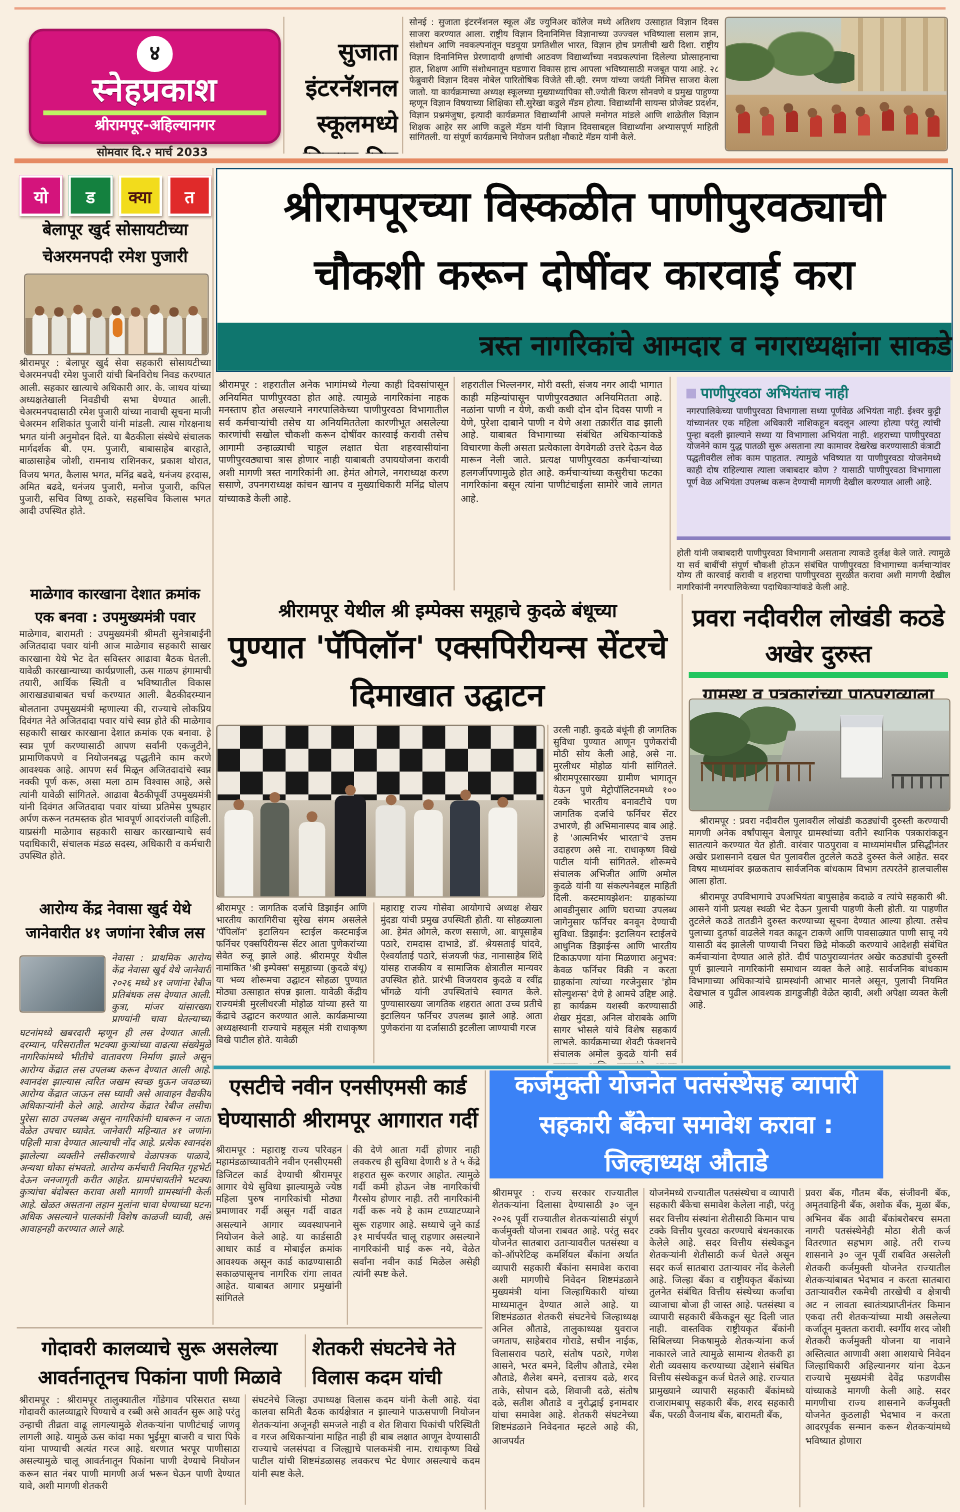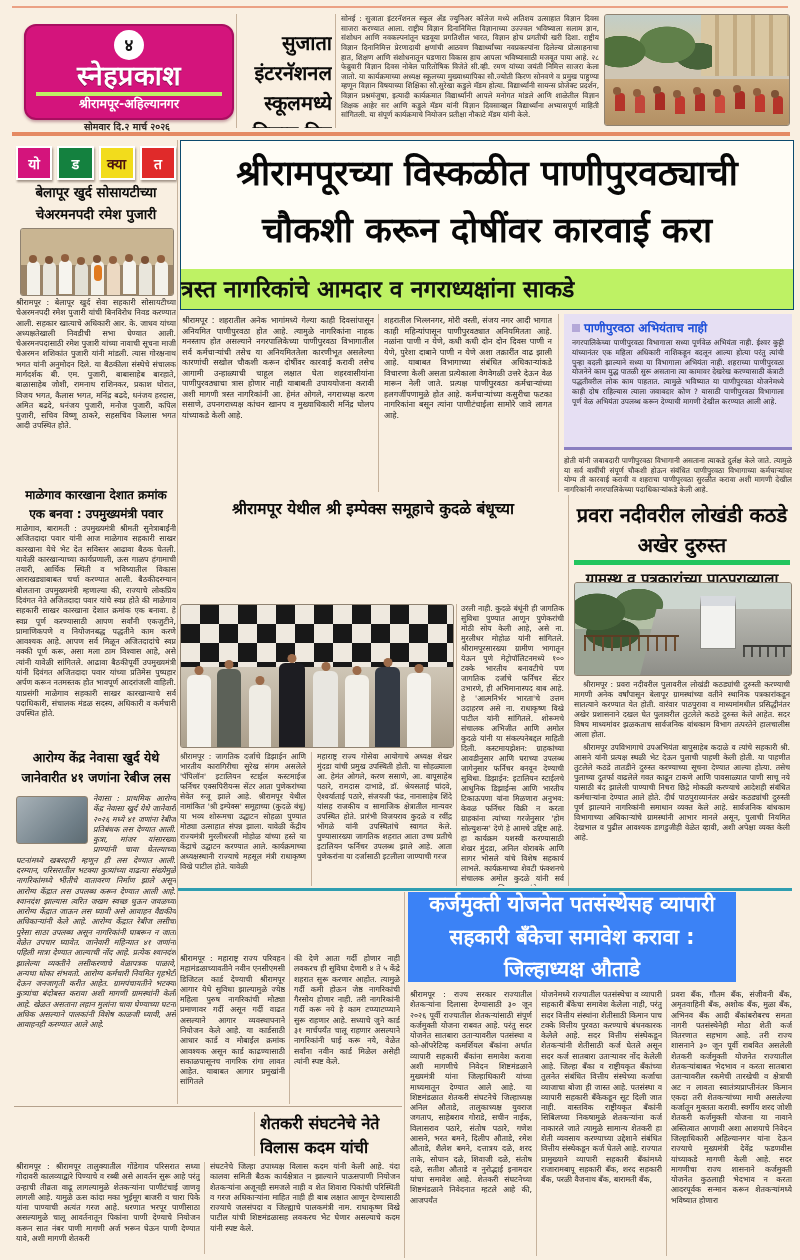--- a/index.html
+++ b/index.html
@@ -18,43 +18,43 @@
   .mast-circle{width:30px;height:30px;border-radius:50%;background:#fff;color:#141414;font-weight:700;font-size:17px;line-height:30px;margin:4px auto 0;}
   .mast-title{font-size:27px;font-weight:700;line-height:1.15;letter-spacing:.5px;text-shadow:0 1px 0 #7d0b47;}
   .mast-sub{font-size:12.5px;font-weight:700;border-top:4px solid #bef264;margin:1px 10px 16px;padding-top:0;line-height:1.35;}
   .date-line{position:absolute;left:24px;top:120px;width:206px;text-align:center;font-size:9.5px;font-weight:700;color:#2b2420;}
   
   .puzzle{position:absolute;left:16px;top:146px;width:160px;display:flex;gap:5px;justify-content:center;}
   .pz{width:36px;height:30px;border:2px solid #fff;box-shadow:1px 2px 2px rgba(60,40,30,.45);color:#fff;font-weight:700;font-size:14px;display:flex;align-items:center;justify-content:center;}
   
   .main-box{position:absolute;left:180px;top:140px;width:612px;height:168px;background:#fffdf6;border:1px solid #0c4a6e;}
   .main-box .h1{position:absolute;top:4px;left:4px;right:4px;font-size:35px;line-height:1.62;font-weight:700;text-align:center;color:#080808;}
-  .main-box .strip{position:absolute;left:0;right:0;bottom:0;height:40px;background:#bef264;font-size:23px;font-weight:700;text-align:left;line-height:40px;color:#101010;}
+  .main-box .strip{position:absolute;left:0;right:0;bottom:0;height:40px;background:#0f766e;font-size:23px;font-weight:700;text-align:right;line-height:40px;color:#101010;}
   .side-box{position:absolute;left:564px;top:314px;width:228px;height:136px;background:#e6dff3;border-bottom:3px solid #8a7fc0;padding:5px 8px;box-sizing:border-box;overflow:hidden;}
-  .side-box .t{font-size:12px;font-weight:700;color:#1d4ed8;margin-bottom:2px;}
+  .side-box .t{font-size:12px;font-weight:700;color:#0f766e;margin-bottom:2px;}
   .side-box .sq{display:inline-block;width:8px;height:8px;background:#b4a8d8;margin-right:4px;}
   .side-box .b{font-size:7.3px;line-height:1.34;text-align:justify;color:#24221f;}
   .banner{position:absolute;left:408px;top:892px;width:328px;height:90px;background:#3b82f6;color:#fff;font-weight:700;font-size:20.5px;line-height:1.6;text-align:center;display:flex;align-items:center;justify-content:center;padding:2px 8px;box-sizing:border-box;}
   .subhead-small{font-weight:700;text-align:center;position:absolute;color:#141210;}
   .person{position:absolute;bottom:0;border-radius:6px 6px 0 0;}
   .person:before{content:"";position:absolute;top:-9px;left:50%;transform:translateX(-50%);width:9px;height:9px;border-radius:50%;background:#9c6b4a;}
 </style>
 </head>
 <body>
 
 <div class="page">
 
   <div class="abs" style="left:12px;top:6px;width:776px;height:2px;background:#eba184;"></div>
 
   <div class="masthead">
     <div class="mast-circle">४</div>
     <div class="mast-title">स्नेहप्रकाश</div>
     <div class="mast-sub">श्रीरामपूर-अहिल्यानगर</div>
   </div>
-  <div class="date-line">सोमवार दि.२ मार्च २०२६</div>
+  <div class="date-line">सोमवार दि.२ मार्च 2033</div>
 
   <div class="rule-v" style="left:236px;top:14px;height:114px;"></div>
   <div class="headline" style="left:241px;top:28px;width:91px;font-size:20px;line-height:1.5;text-align:right;height:100px;">सुजाता इंटरनॅशनल स्कूलमध्ये विज्ञान दिन साजरा</div>
   <div class="rule-v" style="left:335px;top:14px;height:114px;"></div>
   <div class="col" style="left:341px;top:14px;width:258px;height:116px;font-size:7.3px;">सोनई : सुजाता इंटरनॅशनल स्कूल अँड ज्युनिअर कॉलेज मध्ये अतिशय उत्साहात विज्ञान दिवस साजरा करण्यात आला. राष्ट्रीय विज्ञान दिनानिमित्त विज्ञानाच्या उज्ज्वल भविष्याला सलाम ज्ञान, संशोधन आणि नवकल्पनांतून घडवूया प्रगतिशील भारत, विज्ञान होच प्रगतीची खरी दिशा. राष्ट्रीय विज्ञान दिनानिमित्त प्रेरणादायी क्षणांची आठवण विद्यार्थ्यांच्या नवप्रकल्पांना दिलेल्या प्रोत्साहनाचा हात, शिक्षण आणि संशोधनातून घडणारा विकास हाच आपला भविष्यासाठी मजबूत पाया आहे. २८ फेब्रुवारी विज्ञान दिवस नोबेल पारितोषिक विजेते सी.व्ही. रमण यांच्या जयंती निमित्त साजरा केला जातो. या कार्यक्रमाच्या अध्यक्ष स्कूलच्या मुख्याध्यापिका सौ.ज्योती किरण सोनवणे व प्रमुख पाहुण्या म्हणून विज्ञान विषयाच्या शिक्षिका सौ.सुरेखा कडुले मॅडम होत्या. विद्यार्थ्यांनी सायन्स प्रोजेक्ट प्रदर्शन, विज्ञान प्रश्नमंजुषा, इत्यादी कार्यक्रमात विद्यार्थ्यांनी आपले मनोगत मांडले आणि शाळेतील विज्ञान शिक्षक आहेर सर आणि कडुले मॅडम यांनी विज्ञान दिवसाबद्दल विद्यार्थ्यांना अभ्यासपूर्ण माहिती सांगितली. या संपूर्ण कार्यक्रमाचे नियोजन प्रतीक्षा नौकाटे मॅडम यांनी केले.</div>
 
   <div class="photo" style="left:604px;top:14px;width:184px;height:110px;">
     <div style="left:0;top:0;width:100%;height:32%;background:linear-gradient(180deg,#c2cec8,#d4cbab);"></div>
     <div style="left:52%;top:0;width:48%;height:55%;background:repeating-linear-gradient(90deg,#d9c7a2 0 14px,#c3ab82 14px 18px);"></div>
     <div style="left:-6%;top:6%;width:64%;height:52%;background:radial-gradient(ellipse 42px 26px at 22% 52%,#51713d 60%,transparent 62%),radial-gradient(ellipse 46px 30px at 62% 40%,#60804a 60%,transparent 62%),radial-gradient(ellipse 36px 22px at 88% 60%,#47633a 60%,transparent 62%);"></div>
@@ -104,20 +104,21 @@
   <div class="col" style="left:384px;top:316px;width:168px;height:176px;font-size:8px;">शहरातील भिल्लनगर, मोरी वस्ती, संजय नगर आदी भागात काही महिन्यांपासून पाणीपुरवठ्यात अनियमितता आहे. नळांना पाणी न येणे, कधी कधी दोन दोन दिवस पाणी न येणे, पुरेशा दाबाने पाणी न येणे अशा तक्रारींत वाढ झाली आहे. याबाबत विभागाच्या संबंधित अधिकाऱ्यांकडे विचारणा केली असता प्रत्येकाला वेगवेगळी उत्तरे देऊन वेळ मारून नेली जाते. प्रत्यक्ष पाणीपुरवठा कर्मचाऱ्यांच्या हलगर्जीपणामुळे होत आहे. कर्मचाऱ्यांच्या कसुरीचा फटका नागरिकांना बसून त्यांना पाणीटंचाईला सामोरे जावे लागत आहे.</div>
   <div class="rule-v" style="left:558px;top:314px;height:178px;"></div>
 
   <div class="side-box">
     <div class="t"><span class="sq"></span><span>पाणीपुरवठा अभियंताच नाही</span></div>
     <div class="b">नगरपालिकेच्या पाणीपुरवठा विभागाला सध्या पूर्णवेळ अभियंता नाही. ईश्वर कुट्टी यांच्यानंतर एक महिला अधिकारी नाशिकहून बदलून आल्या होत्या परंतु त्यांची पुन्हा बदली झाल्याने सध्या या विभागाला अभियंता नाही. शहराच्या पाणीपुरवठा योजनेने काम युद्ध पातळी सुरू असताना त्या कामावर देखरेख करण्यासाठी कंत्राटी पद्धतीवरील लोक काम पाहतात. त्यामुळे भविष्यात या पाणीपुरवठा योजनेमध्ये काही दोष राहिल्यास त्याला जबाबदार कोण ? यासाठी पाणीपुरवठा विभागाला पूर्ण वेळ अभियंता उपलब्ध करून देण्याची मागणी देखील करण्यात आली आहे.</div>
   </div>
   <div class="col" style="left:564px;top:456px;width:228px;height:38px;font-size:7.3px;">होती यांनी जबाबदारी पाणीपुरवठा विभागानी असताना त्याकडे दुर्लक्ष केले जाते. त्यामुळे या सर्व बाबींची संपूर्ण चौकशी होऊन संबंधित पाणीपुरवठा विभागाच्या कर्मचाऱ्यांवर योग्य ती कारवाई करावी व शहराचा पाणीपुरवठा सुरळीत करावा अशी मागणी देखील नागरिकांनी नगरपालिकेच्या पदाधिकाऱ्यांकडे केली आहे.</div>
 
   <div class="headline" style="left:180px;top:497px;width:386px;font-size:15.5px;height:24px;">श्रीरामपूर येथील श्री इम्पेक्स समूहाचे कुदळे बंधूच्या</div>
+  <div class="headline" style="left:180px;top:521px;width:386px;font-size:26px;line-height:1.52;height:80px;">पुण्यात 'पॅपिलॉन' एक्सपिरीयन्स सेंटरचे दिमाखात उद्घाटन</div>
 
   <div class="photo" style="left:180px;top:604px;width:272px;height:142px;">
     <div style="left:0;top:0;width:100%;height:44%;background:repeating-conic-gradient(#181818 0 25%,#efe9df 0 50%);background-size:38px 38px;"></div>
     <div style="left:0;bottom:0;width:100%;height:56%;background:linear-gradient(180deg,#cfc6b6,#ab9f8c);"></div>
     <span class="person" style="left:6px;width:24px;height:72px;background:#f4f2ec;"></span>
     <span class="person" style="left:36px;width:24px;height:78px;background:#5c6158;"></span>
     <span class="person" style="left:68px;width:22px;height:62px;background:#efece4;"></span>
     <span class="person" style="left:98px;width:26px;height:84px;background:#1d1d22;"></span>
     <span class="person" style="left:132px;width:25px;height:76px;background:#e8e6e0;"></span>
     <span class="person" style="left:164px;width:24px;height:72px;background:#f2efe8;"></span>
@@ -144,32 +145,34 @@
     <div style="right:0;bottom:20%;width:22%;height:10px;background:repeating-linear-gradient(90deg,#4a4a46 0 2px,transparent 2px 8px);border-top:2px solid #3c3c38;"></div>
   </div>
 
   <div class="col" style="left:574px;top:680px;width:216px;height:204px;font-size:7.6px;">
     <p>श्रीरामपूर : प्रवरा नदीवरील पुलावरील लोखंडी कठड्यांची दुरुस्ती करण्याची मागणी अनेक वर्षांपासून बेलापूर ग्रामस्थांच्या वतीने स्थानिक पत्रकारांकडून सातत्याने करण्यात येत होती. वारंवार पाठपुरावा व माध्यमांमधील प्रसिद्धीनंतर अखेर प्रशासनाने दखल घेत पुलावरील तुटलेले कठडे दुरुस्त केले आहेत. सदर विषय माध्यमांवर झळकताच सार्वजनिक बांधकाम विभाग तत्परतेने हालचालीस आला होता.</p>
     <p>श्रीरामपूर उपविभागाचे उपअभियंता बापुसाहेब कदाळे व त्यांचे सहकारी श्री. आसने यांनी प्रत्यक्ष स्थळी भेट देऊन पुलाची पाहणी केली होती. या पाहणीत तुटलेले कठडे तातडीने दुरुस्त करण्याच्या सूचना देण्यात आल्या होत्या. तसेच पुलाच्या दुतर्फा वाढलेले गवत काढून टाकणे आणि पावसाळ्यात पाणी साचू नये यासाठी बंद झालेली पाण्याची निचरा छिद्रे मोकळी करण्याचे आदेशही संबंधित कर्मचाऱ्यांना देण्यात आले होते. दीर्घ पाठपुराव्यानंतर अखेर कठड्यांची दुरुस्ती पूर्ण झाल्याने नागरिकांनी समाधान व्यक्त केले आहे. सार्वजनिक बांधकाम विभागाच्या अधिकाऱ्यांचे ग्रामस्थांनी आभार मानले असून, पुलाची नियमित देखभाल व पुढील आवश्यक डागडुजीही वेळेत व्हावी, अशी अपेक्षा व्यक्त केली आहे.</p>
   </div>
 
   <div class="abs" style="left:178px;top:888px;width:614px;height:3px;background:#2f9eb0;"></div>
 
+  <div class="headline" style="left:180px;top:894px;width:220px;font-size:17.5px;line-height:1.55;height:56px;">एसटीचे नवीन एनसीएमसी कार्ड घेण्यासाठी श्रीरामपूर आगारात गर्दी</div>
   <div class="col" style="left:180px;top:954px;width:105px;height:150px;font-size:7.8px;">श्रीरामपूर : महाराष्ट्र राज्य परिवहन महामंडळाच्यावतीने नवीन एनसीएमसी डिजिटल कार्ड देण्याची श्रीरामपूर आगार येथे सुविधा झाल्यामुळे ज्येष्ठ महिला पुरुष नागरिकांची मोठ्या प्रमाणावर गर्दी असून गर्दी वाढत असल्याने आगार व्यवस्थापनाने नियोजन केले आहे. या कार्डसाठी आधार कार्ड व मोबाईल क्रमांक आवश्यक असून कार्ड काढण्यासाठी सकाळपासूनच नागरिक रांगा लावत आहेत. याबाबत आगार प्रमुखांनी सांगितले</div>
   <div class="rule-v" style="left:289px;top:954px;height:150px;"></div>
   <div class="col" style="left:294px;top:954px;width:106px;height:150px;font-size:7.8px;">की देणे आता गर्दी होणार नाही लवकरच ही सुविधा देणारी ४ ते ५ केंद्रे शहरात सुरू करणार आहोत. त्यामुळे गर्दी कमी होऊन जेष्ठ नागरिकांची गैरसोय होणार नाही. तरी नागरिकांनी गर्दी करू नये हे काम टप्प्याटप्प्याने सुरू राहणार आहे. सध्याचे जुने कार्ड ३१ मार्चपर्यंत चालू राहणार असल्याने नागरिकांनी घाई करू नये, वेळेत सर्वांना नवीन कार्ड मिळेल असेही त्यांनी स्पष्ट केले.</div>
 
   <div class="rule-v" style="left:404px;top:892px;height:366px;"></div>
   <div class="banner">कर्जमुक्ती योजनेत पतसंस्थेसह व्यापारी सहकारी बँकेचा समावेश करावा : जिल्हाध्यक्ष औताडे</div>
   <div class="col" style="left:410px;top:990px;width:122px;height:266px;font-size:7.8px;">श्रीरामपूर : राज्य सरकार राज्यातील शेतकऱ्यांना दिलासा देण्यासाठी ३० जून २०२६ पूर्वी राज्यातील शेतकऱ्यांसाठी संपूर्ण कर्जमुक्ती योजना राबवत आहे. परंतु सदर योजनेत सातबारा उताऱ्यावरील पतसंस्था व को-ऑपरेटिव्ह कमर्शियल बँकांना अर्थात व्यापारी सहकारी बँकांना समावेश करावा अशी मागणीचे निवेदन शिष्टमंडळाने मुख्यमंत्री यांना जिल्हाधिकारी यांच्या माध्यमातून देण्यात आले आहे. या शिष्टमंडळात शेतकरी संघटनेचे जिल्हाध्यक्ष अनिल औताडे, तालुकाध्यक्ष युवराज जगताप, साहेबराव गोराडे, सचीन नाईक, विलासराव पठारे, संतोष पठारे, गणेश आसने, भरत बमने, दिलीप औताडे, रमेश औताडे, शैलेश बमने, दत्तात्रय दळे, शरद ताके, सोपान दळे, शिवाजी दळे, संतोष दळे, सतीश औताडे व नुरोद्भाई इनामदार यांचा समावेश आहे. शेतकरी संघटनेच्या शिष्टमंडळाने निवेदनात म्हटले आहे की, आजपर्यंत</div>
   <div class="rule-v" style="left:536px;top:990px;height:266px;"></div>
   <div class="col" style="left:541px;top:990px;width:121px;height:266px;font-size:7.8px;">योजनेमध्ये राज्यातील पतसंस्थेचा व व्यापारी सहकारी बँकेचा समावेश केलेला नाही, परंतु सदर वित्तीय संस्थांना शेतीसाठी किमान पाच टक्के वित्तीय पुरवठा करण्याचे बंधनकारक केलेले आहे. सदर वित्तीय संस्थेकडून शेतकऱ्यांनी शेतीसाठी कर्ज घेतले असून सदर कर्ज सातबारा उताऱ्यावर नोंद केलेली आहे. जिल्हा बँका व राष्ट्रीयकृत बँकांच्या तुलनेत संबंधित वित्तीय संस्थेच्या कर्जाचा व्याजाचा बोजा ही जास्त आहे. पतसंस्था व व्यापारी सहकारी बँकेकडून सूट दिली जात नाही. वास्तविक राष्ट्रीयकृत बँकांनी सिबिलच्या निकषामुळे शेतकऱ्यांना कर्ज नाकारले जाते त्यामुळे सामान्य शेतकरी हा शेती व्यवसाय करण्याच्या उद्देशाने संबंधित वित्तीय संस्थेकडून कर्ज घेतले आहे. राज्यात प्रामुख्याने व्यापारी सहकारी बँकांमध्ये राजारामबापू सहकारी बँक, शरद सहकारी बँक, परळी वैजनाथ बँक, बारामती बँक,</div>
   <div class="rule-v" style="left:666px;top:990px;height:266px;"></div>
   <div class="col" style="left:671px;top:990px;width:121px;height:266px;font-size:7.8px;">प्रवरा बँक, गौतम बँक, संजीवनी बँक, अमृतवाहिनी बँक, अशोक बँक, मुळा बँक, अभिनव बँक आदी बँकांबरोबरच समता नागरी पतसंस्थेनेही मोठा शेती कर्ज वितरणात सहभाग आहे. तरी राज्य शासनाने ३० जून पूर्वी राबवित असलेली शेतकरी कर्जमुक्ती योजनेत राज्यातील शेतकऱ्यांबाबत भेदभाव न करता सातबारा उताऱ्यावरील रकमेची तारखेची व क्षेत्राची अट न लावता स्वातंत्र्यप्राप्तीनंतर किमान एकदा तरी शेतकऱ्यांच्या माथी असलेल्या कर्जातून मुक्तता करावी. स्वर्गीय शरद जोशी शेतकरी कर्जमुक्ती योजना या नावाने अस्तित्वात आणावी अशा आशयाचे निवेदन जिल्हाधिकारी अहिल्यानगर यांना देऊन राज्याचे मुख्यमंत्री देवेंद्र फडणवीस यांच्याकडे मागणी केली आहे. सदर मागणीचा राज्य शासनाने कर्जमुक्ती योजनेत कुठलाही भेदभाव न करता आदरपूर्वक सन्मान करून शेतकऱ्यांमध्ये भविष्यात होणारा</div>
 
   <div class="rule-h" style="left:14px;top:1106px;width:388px;"></div>
+  <div class="headline" style="left:16px;top:1112px;width:234px;font-size:16px;line-height:1.5;height:46px;">गोदावरी कालव्याचे सुरू असलेल्या आवर्तनातूनच पिकांना पाणी मिळावे</div>
   <div class="rule-v" style="left:254px;top:1112px;height:44px;"></div>
   <div class="headline" style="left:260px;top:1112px;width:140px;font-size:16px;line-height:1.5;height:46px;text-align:left;">शेतकरी संघटनेचे नेते विलास कदम यांची मागणी</div>
   <div class="col" style="left:16px;top:1162px;width:184px;height:92px;font-size:7.8px;">श्रीरामपूर : श्रीरामपूर तालुक्यातील गोंडेगाव परिसरात सध्या गोदावरी कालव्याद्वारे पिण्याचे व रब्बी असे आवर्तन सुरू आहे परंतु उन्हाची तीव्रता वाढू लागल्यामुळे शेतकऱ्यांना पाणीटंचाई जाणवू लागली आहे. यामुळे ऊस कांदा मका भुईमूग बाजरी व चारा पिके यांना पाण्याची अत्यंत गरज आहे. धरणात भरपूर पाणीसाठा असल्यामुळे चालू आवर्तनातून पिकांना पाणी देण्याचे नियोजन करून सात नंबर पाणी मागणी अर्ज भरून घेऊन पाणी देण्यात यावे, अशी मागणी शेतकरी</div>
   <div class="rule-v" style="left:204px;top:1162px;height:92px;"></div>
   <div class="col" style="left:210px;top:1162px;width:190px;height:92px;font-size:7.8px;">संघटनेचे जिल्हा उपाध्यक्ष विलास कदम यांनी केली आहे. यंदा कालवा समिती बैठक कार्यक्षेत्रात न झाल्याने पाऊसपाणी नियोजन शेतकऱ्यांना अजूनही समजले नाही व शेत शिवारा पिकांची परिस्थिती व गरज अधिकाऱ्यांना माहित नाही ही बाब लक्षात आणून देण्यासाठी राज्याचे जलसंपदा व जिल्ह्याचे पालकमंत्री नाम. राधाकृष्ण विखे पाटील यांची शिष्टमंडळासह लवकरच भेट घेणार असल्याचे कदम यांनी स्पष्ट केले.</div>
 
 </div>
 
 </body></html>

